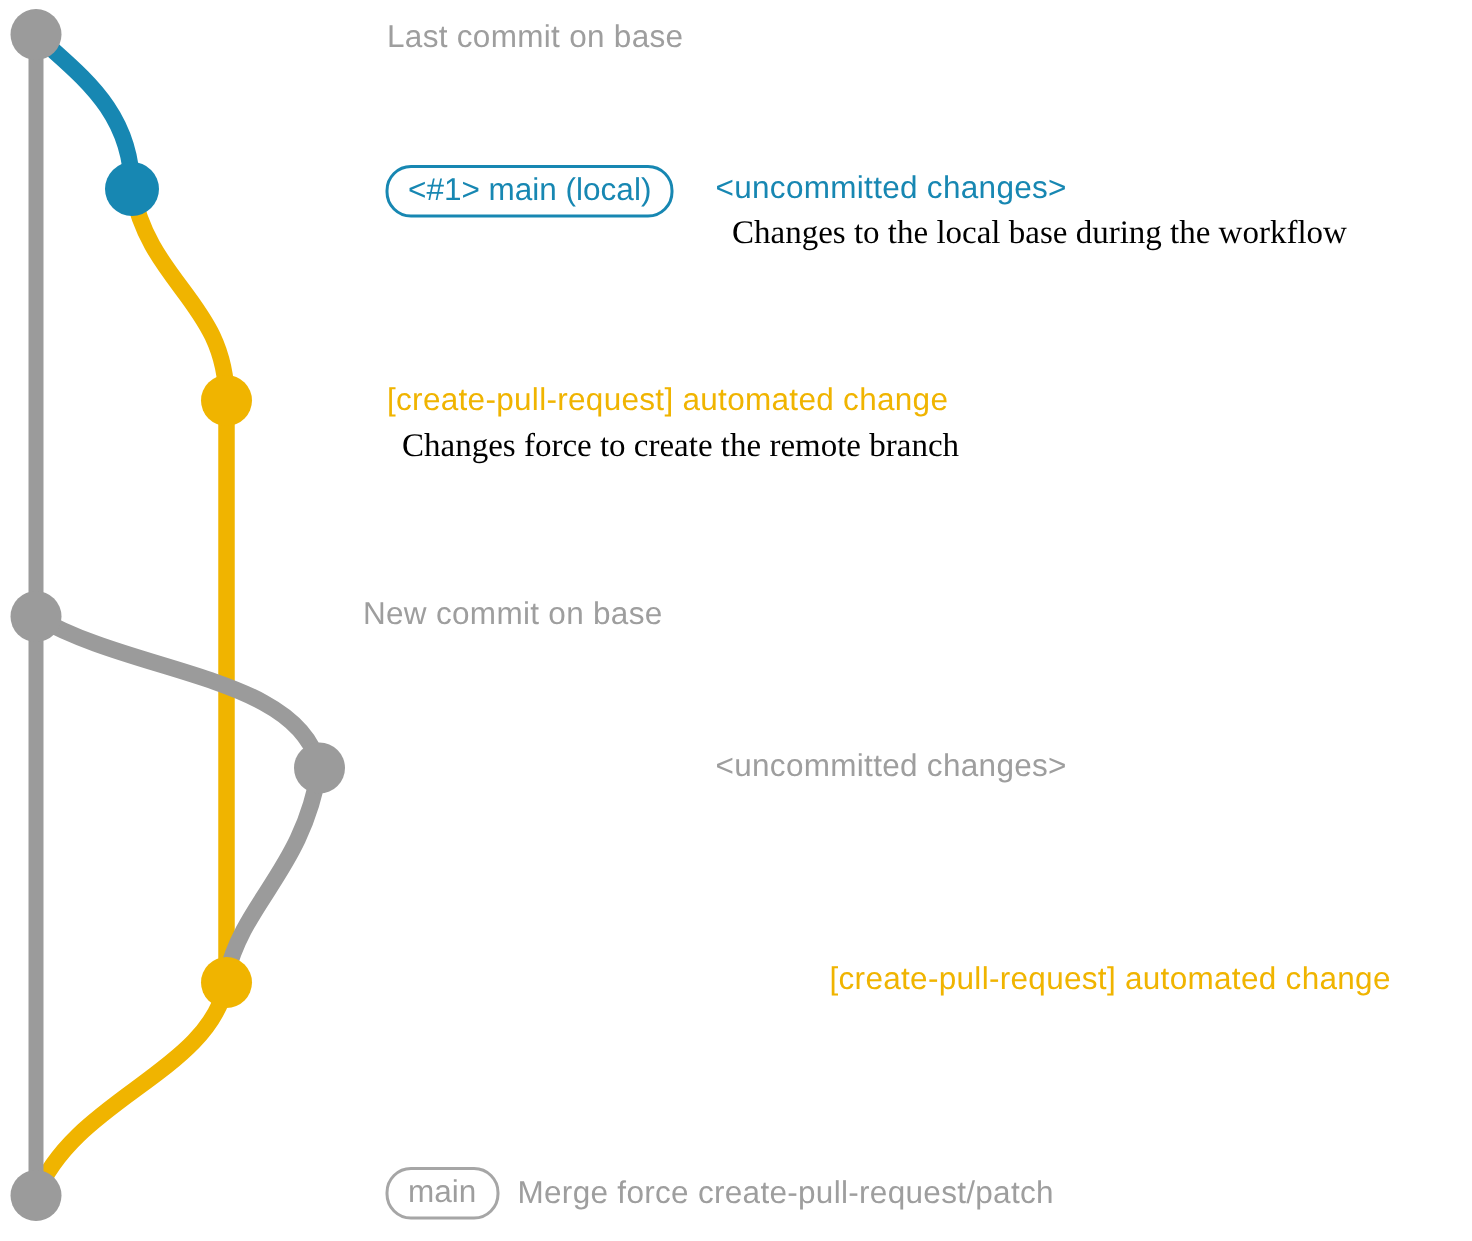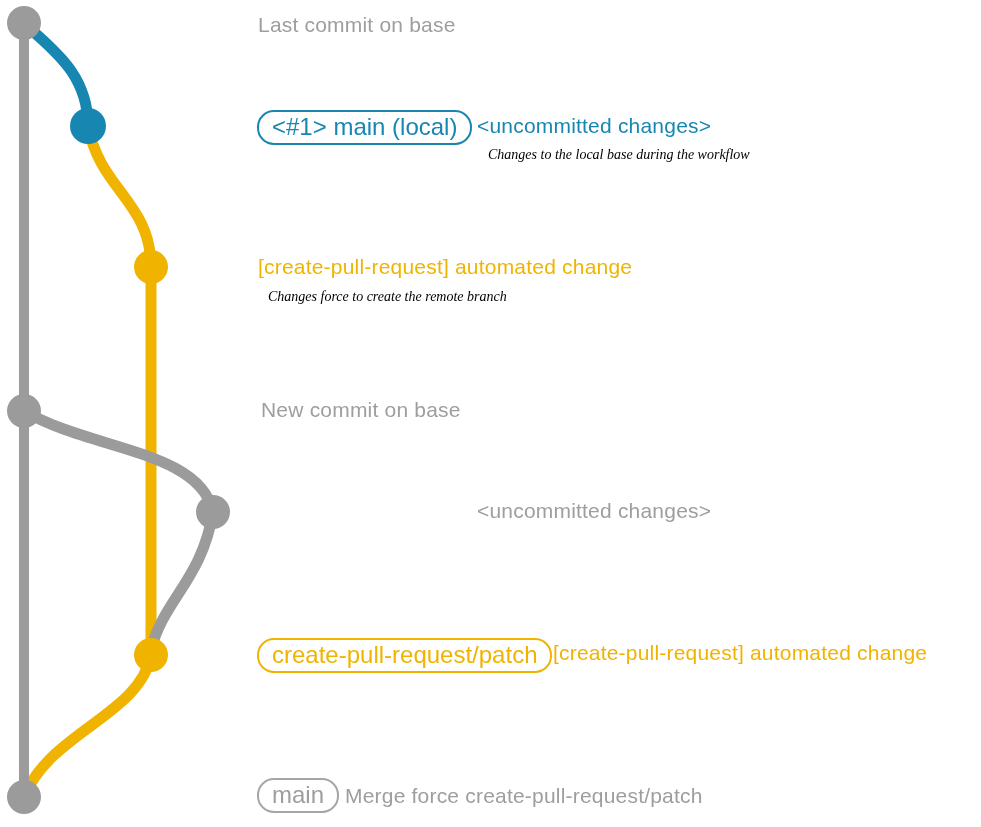--- a/index.html
+++ b/index.html
@@ -23,44 +23,43 @@
   .dot-yellow { fill: var(--color-yellow); }
 
   
   .abs { position: absolute; white-space: nowrap; }
   .sans-lbl { font-size: 21px; line-height: 24px; letter-spacing: 0.2px; }
   .gray-lbl   { color: var(--color-text_gray); }
   .teal-lbl   { color: var(--color-teal); }
   .yellow-lbl { color: var(--color-yellow); font-weight: 400; }
   .serif-desc {
     font-family: "Liberation Serif", serif;
-    font-size: 14px; line-height: 21px;
+    font-size: 22px; line-height: 21px;
     color: var(--color-text_black);
-    font-style: italic;
   }
   .badge {
     display: inline-block;
     border: 2px solid;
     border-radius: 17px;
     padding: 2px 13px 4px 13px;
-    font-size: 24px; line-height: 25px;
+    font-size: 21px; line-height: 25px;
     background: #ffffff;
   }
   .badge-teal   { color: var(--color-teal);      border-color: var(--color-teal); }
   .badge-gray   { color: var(--color-text_gray); border-color: var(--color-badge_gray); }
   .badge-yellow { color: var(--color-yellow);    border-color: var(--color-yellow); }
 
   
   .pos-last-commit   { left: 258px; top: 13px; }
   .pos-badge1        { left: 257px; top: 110px; }
   .pos-uncommitted1  { left: 477px; top: 114px; }
   .pos-desc1         { left: 488px; top: 144px; }
   .pos-commit1-title { left: 258px; top: 255px; }
   .pos-desc2         { left: 268px; top: 286px; }
-  .pos-new-commit    { left: 261px; top: 398px; text-align: center; }
+  .pos-new-commit    { left: 242px; top: 398px; text-align: center; }
   .pos-badge2        { left: 257px; top: 495px; }
   .pos-uncommitted2  { left: 477px; top: 499px; }
   .pos-desc3         { left: 488px; top: 530px; }
   .pos-badge-patch   { left: 257px; top: 638px; }
   .pos-commit2-title { left: 553px; top: 641px; }
   .pos-desc4         { left: 566px; top: 672px; }
   .pos-badge-main    { left: 257px; top: 778px; }
   .pos-merge-msg     { left: 345px; top: 784px; }
 </style>
 </head>
@@ -97,23 +96,20 @@
   <div class="abs sans-lbl teal-lbl pos-uncommitted1">&lt;uncommitted changes&gt;</div>
   <div class="abs serif-desc pos-desc1">Changes to the local base during the workflow</div>
 
   <div class="abs sans-lbl yellow-lbl pos-commit1-title">[create-pull-request] automated change</div>
   <div class="abs serif-desc pos-desc2">Changes force to create the remote branch</div>
 
   <div class="abs sans-lbl gray-lbl pos-new-commit">New commit on base</div>
 
   <div class="abs sans-lbl gray-lbl pos-uncommitted2">&lt;uncommitted changes&gt;</div>
 
-  <div class="abs pos-badge-patch">
-    <span class="badge badge-yellow">create-pull-request/patch</span>
-  </div>
   <div class="abs sans-lbl yellow-lbl pos-commit2-title">[create-pull-request] automated change</div>
 
   <div class="abs pos-badge-main">
     <span class="badge badge-gray">main</span>
   </div>
   <div class="abs sans-lbl gray-lbl pos-merge-msg">Merge force create-pull-request/patch</div>
 
 </div>
 
 </body></html>

